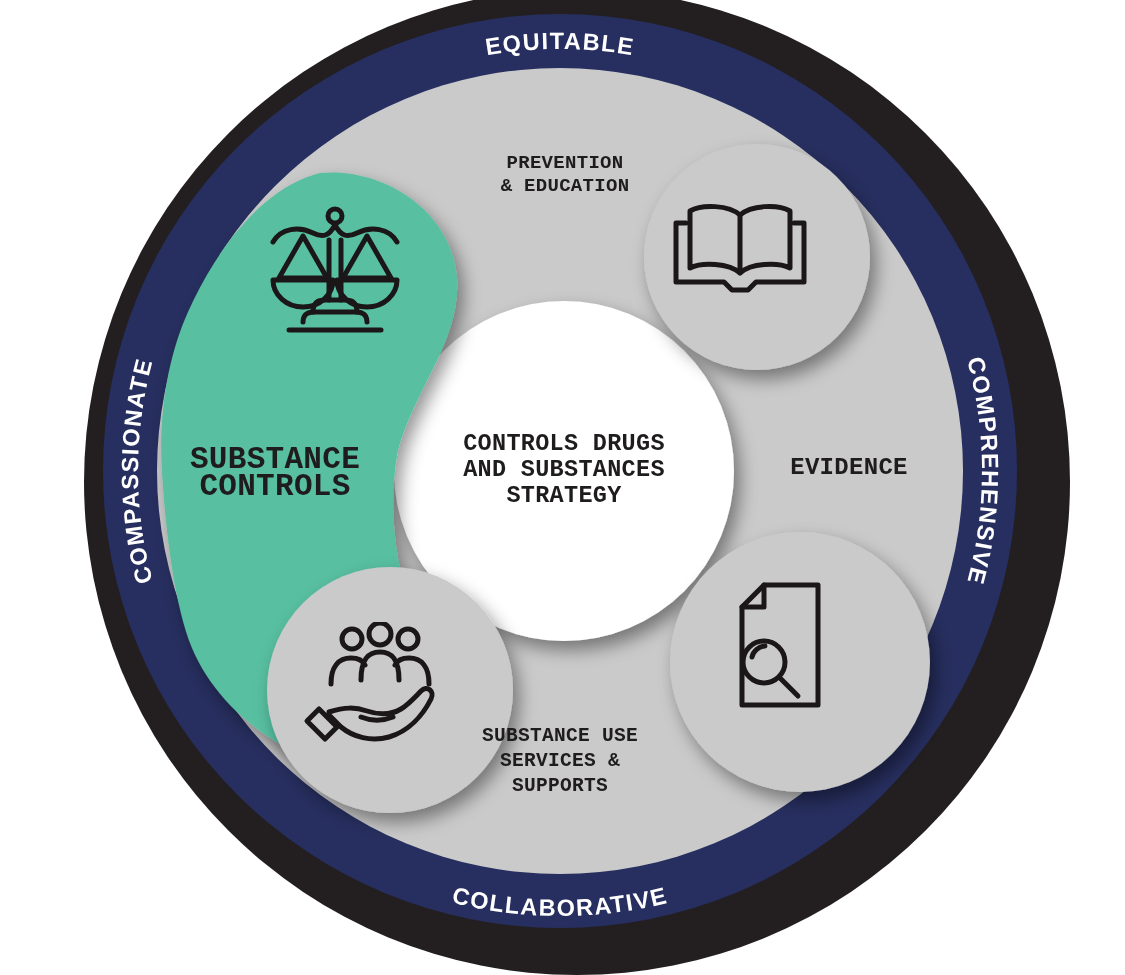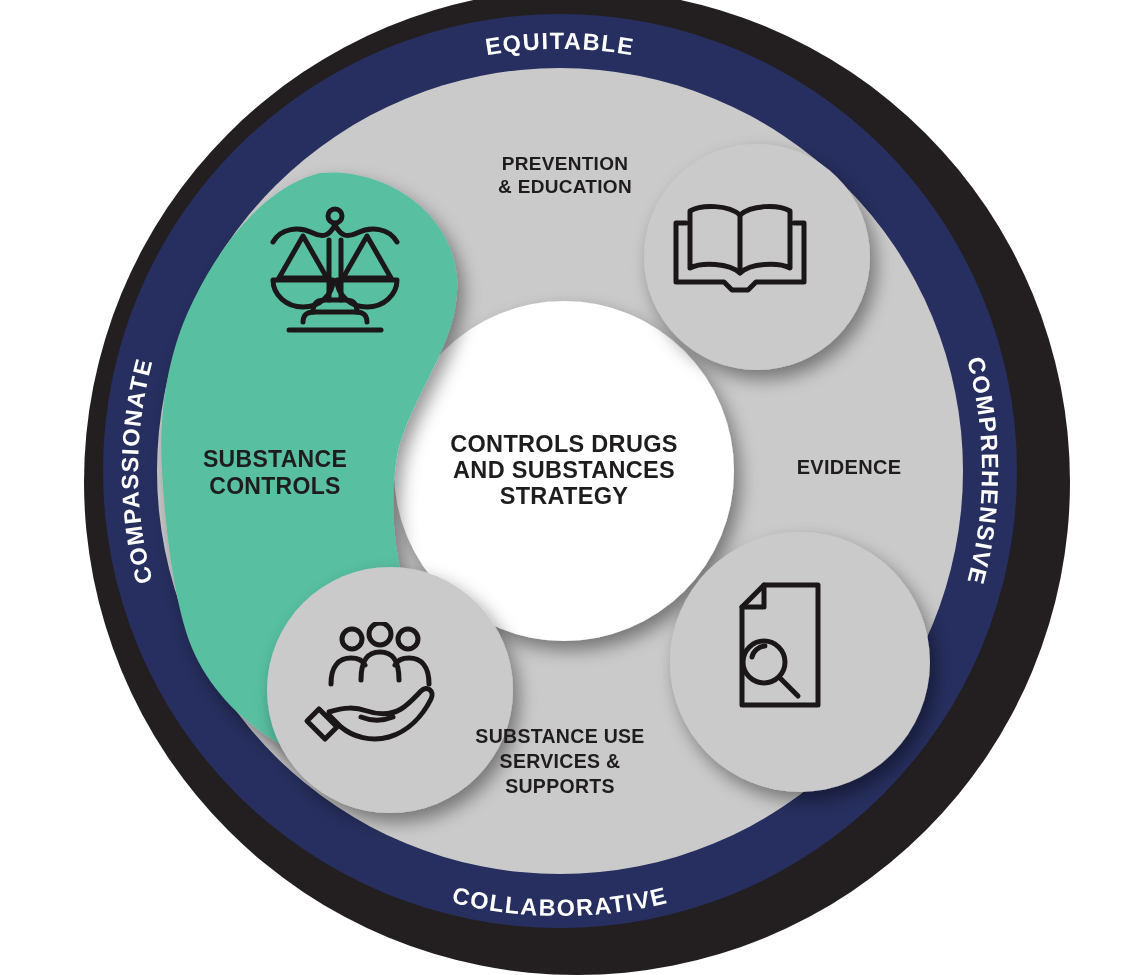--- a/index.html
+++ b/index.html
@@ -16,31 +16,31 @@
     left: 0; top: 0;
   }
   .ring-text {
     font-family: "Liberation Sans", sans-serif;
     font-weight: bold;
     font-size: 23.5px;
     letter-spacing: 1.5px;
   }
   .label {
     position: absolute;
-    font-family: Liberation Sans, sans-serif;
+    font-family: Liberation Mono, monospace;
     font-weight: bold;
     color: #1f1c1d;
     text-align: center;
     white-space: pre-line;
     letter-spacing: 0.3px;
   }
   .label-prevention { left: 440px; top: 152px; width: 250px; font-size: 19px;   line-height: 23px; }
-  .label-evidence   { left: 749px; top: 456px; width: 200px; font-size: 20px;   line-height: 23px; }
+  .label-evidence   { left: 749px; top: 456px; width: 200px; font-size: 24px;   line-height: 23px; }
   .label-services   { left: 435px; top: 724px; width: 250px; font-size: 19.5px; line-height: 25px; }
-  .label-controls   { left: 150px; top: 446px; width: 250px; font-size: 23px;   line-height: 27px; }
+  .label-controls   { left: 150px; top: 446px; width: 250px; font-size: 31px;   line-height: 27px; }
   .label-center     { left: 414px; top: 431px; width: 300px; font-size: 23.5px; line-height: 26px; }
   .icon-svg { position: absolute; }
   .icon-svg path, .icon-svg circle, .icon-svg line {
     fill: none;
     stroke: #1b1718;
     stroke-width: 5;
     stroke-linecap: round;
     stroke-linejoin: round;
   }
 </style>

